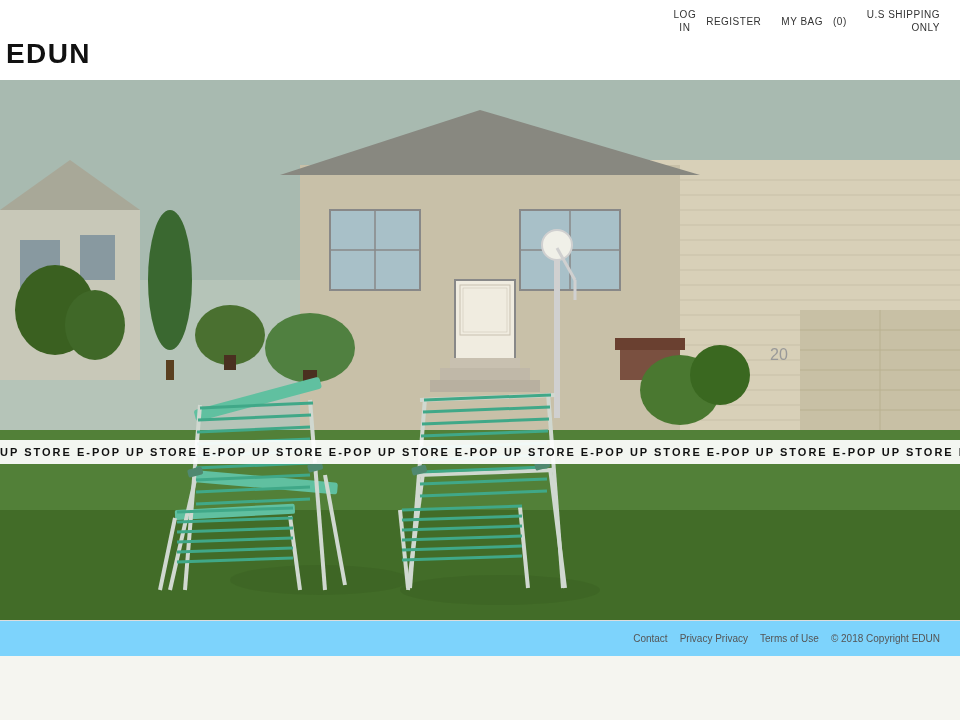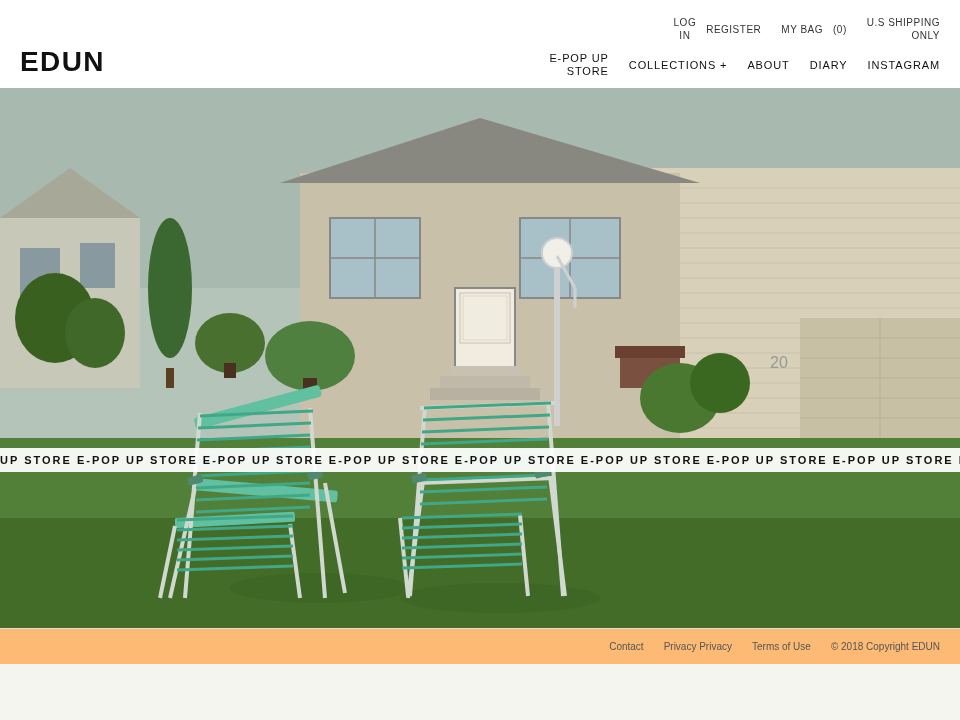--- a/index.html
+++ b/index.html
@@ -20,21 +20,21 @@
     .header {
       background: #fff;
       width: 100%;
       position: relative;
     }
 
     .header-top {
       display: flex;
       justify-content: flex-end;
       align-items: center;
-      padding: 16px 20px 4px;
+      padding: 8px 20px 4px;
       font-size: 10px;
       letter-spacing: 0.05em;
       gap: 20px;
     }
 
     .header-top-group {
       display: flex;
       gap: 10px;
       align-items: center;
     }
@@ -46,23 +46,23 @@
       letter-spacing: 0.05em;
       cursor: pointer;
       text-transform: uppercase;
     }
 
     .header-top .underline {
     }
 
     .header-main {
       display: flex;
-      align-items: flex-end;
+      align-items: flex-start;
       justify-content: space-between;
-      padding: 0 20px 10px;
+      padding: 0 6px 10px;
     }
 
     .logo {
       font-size: 28px;
       font-weight: bold;
       letter-spacing: 0.05em;
       color: #111;
       font-family: Arial, sans-serif;
     }
 
@@ -101,26 +101,26 @@
     .hero {
       width: 100%;
       height: 540px;
       position: relative;
       overflow: hidden;
       background: #3b82f6;
     }
 
     
     .footer {
-      background: #fdba74;
+      background: #7dd3fc;
       padding: 12px 20px;
       display: flex;
       justify-content: flex-end;
       align-items: center;
-      gap: 20px;
+      gap: 12px;
       font-size: 10px;
       color: #555;
       border-top: 1px solid #ddd;
     }
 
     .footer a {
       text-decoration: none;
       color: #555;
       font-size: 10px;
     }
@@ -149,27 +149,20 @@
       <a>MY BAG</a>
       <span>(0)</span>
     </div>
     <div class="header-top-group">
       <a class="underline" style="text-align:right;line-height:1.3;">U.S SHIPPING<br>ONLY</a>
     </div>
   </div>
 
   <div class="header-main">
     <div class="logo">EDUN</div>
-    <nav class="nav">
-      <span class="nav-epopup">E-POP UP<br>STORE</span>
-      <a class="nav-item">COLLECTIONS +</a>
-      <a class="nav-item">ABOUT</a>
-      <a class="nav-item">DIARY</a>
-      <a class="nav-item">INSTAGRAM</a>
-    </nav>
   </div>
 </div>
 
 <div class="hero">
   
   <svg class="scene-svg" viewBox="0 0 960 540" xmlns="http://www.w3.org/2000/svg">
 
     <rect x="0" y="0" width="960" height="540" fill="#b5c4b8"></rect>
     <rect x="0" y="0" width="960" height="200" fill="#a8bab0"></rect>
 

